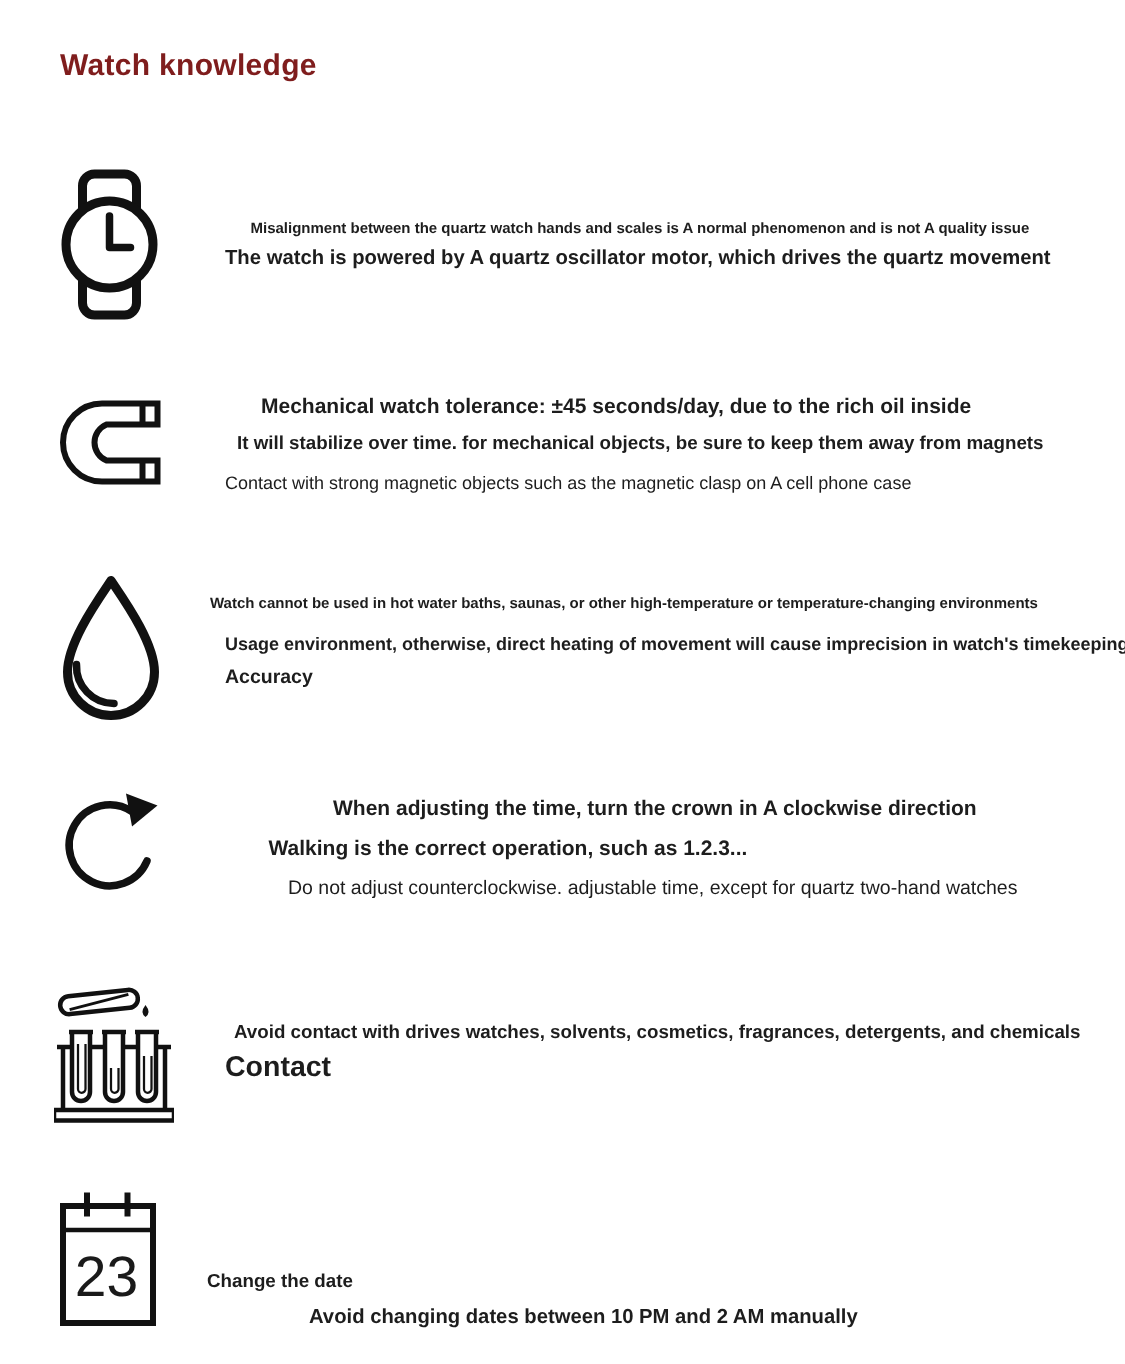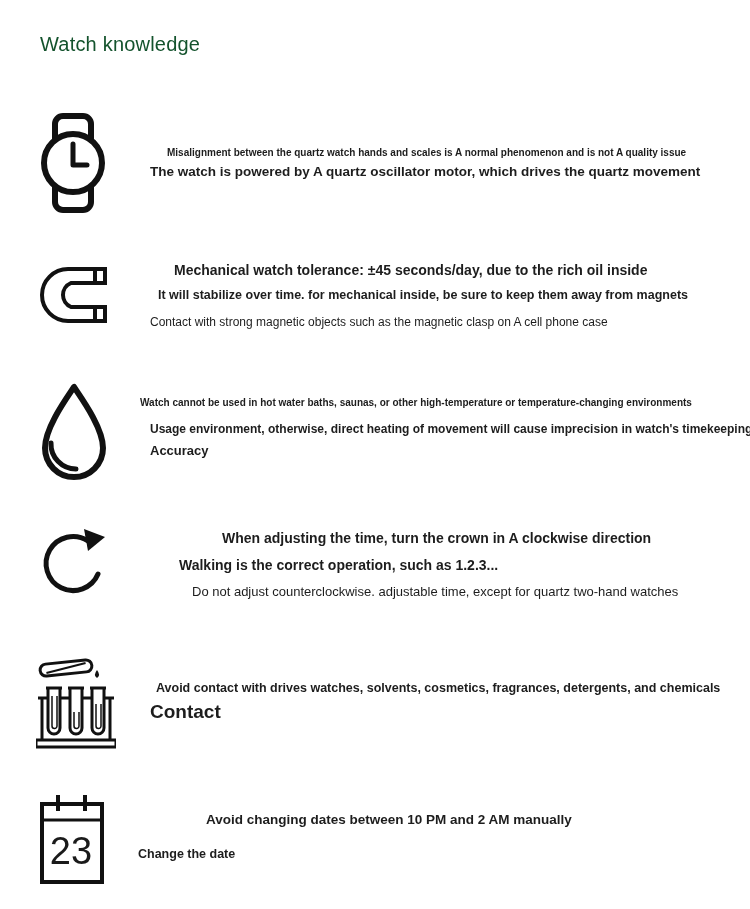--- a/index.html
+++ b/index.html
@@ -2,21 +2,21 @@
 <html><head>
 <meta charset="utf-8">
 <style>
   html,body{margin:0;padding:0;}
   body{
     width:750px;height:909px;background:#ffffff;position:relative;
     font-family:"Liberation Sans","DejaVu Sans",sans-serif;color:#1d1d1d;
     overflow:hidden;
   }
   .abs{position:absolute;white-space:nowrap;line-height:1.15;}
-  .title{font-size:20px;font-weight:400;color:#14532d;letter-spacing:.2px;}
+  .title{font-size:20px;font-weight:700;color:#7f1d1d;letter-spacing:.2px;}
   .t-xs {font-size:10px;  font-weight:700;}
   .t-s  {font-size:12px;font-weight:400;}
   .t-sb {font-size:12px;  font-weight:700;}
   .t-m  {font-size:12.5px;font-weight:700;}
   .t-r  {font-size:13px;  font-weight:400;margin-left:40px;}
   .t-l  {font-size:13.5px;font-weight:700;}
   .t-xl {font-size:14px;  font-weight:700;padding-left:24px;}
   .h-m  {font-size:13px;  font-weight:700;}
   .h-l  {font-size:19px;  font-weight:700;}
   svg{display:block;}
@@ -37,21 +37,21 @@
 <div class="abs t-l" style="left:150px;top:164px;text-align:center;">The watch is powered by A quartz oscillator motor, which drives the quartz movement</div>
 
 <div class="abs" style="left:38px;top:266px;width:70px;height:58px;">
   <svg width="70" height="58" viewBox="0 0 70 58">
     <path d="M67 3 H30 A26 26 0 0 0 30 55 H67 V41 H33 A13 13 0 0 1 33 17 H67 Z" fill="none" stroke="#111" stroke-width="4" stroke-linejoin="miter"></path>
     <line x1="57" y1="3" x2="57" y2="17" stroke="#111" stroke-width="4"></line>
     <line x1="57" y1="41" x2="57" y2="55" stroke="#111" stroke-width="4"></line>
   </svg>
 </div>
 <div class="abs t-xl" style="left:150px;top:262px;">Mechanical watch tolerance: ±45 seconds/day, due to the rich oil inside</div>
-<div class="abs t-m" style="left:158px;top:288px;">It will stabilize over time. for mechanical inside, be sure to keep them away from magnets</div>
+<div class="abs t-m" style="left:158px;top:288px;">It will stabilize over time. for mechanical objects, be sure to keep them away from magnets</div>
 <div class="abs t-s" style="left:150px;top:316px;">Contact with strong magnetic objects such as the magnetic clasp on A cell phone case</div>
 
 <div class="abs" style="left:36px;top:382px;width:76px;height:100px;">
   <svg width="76" height="100" viewBox="0 0 76 100">
     <path d="M38 5 C 30 17 9 46 9 66 A29 29 0 0 0 67 66 C 67 46 46 17 38 5 Z" fill="none" stroke="#111" stroke-width="6" stroke-linejoin="round"></path>
     <path d="M15 61 A25 25 0 0 0 40 87" fill="none" stroke="#111" stroke-width="5" stroke-linecap="round"></path>
   </svg>
 </div>
 <div class="abs t-xs" style="left:140px;top:397px;">Watch cannot be used in hot water baths, saunas, or other high-temperature or temperature-changing environments</div>
 <div class="abs t-sb" style="left:150px;top:423px;">Usage environment, otherwise, direct heating of movement will cause imprecision in watch's timekeeping</div>
@@ -100,14 +100,14 @@
 
 <div class="abs" style="left:38px;top:792px;width:68px;height:94px;">
   <svg width="68" height="94" viewBox="0 0 68 94">
     <rect x="4" y="12" width="60" height="78" fill="#fff" stroke="#111" stroke-width="4"></rect>
     <line x1="4" y1="28" x2="64" y2="28" stroke="#111" stroke-width="3"></line>
     <line x1="20" y1="3" x2="20" y2="19" stroke="#111" stroke-width="4"></line>
     <line x1="47" y1="3" x2="47" y2="19" stroke="#111" stroke-width="4"></line>
     <text x="33" y="72" text-anchor="middle" font-size="38" fill="#1a1a1a" font-family="Liberation Sans, DejaVu Sans, sans-serif">23</text>
   </svg>
 </div>
-<div class="abs t-l" style="left:206px;top:812px;">Avoid changing dates between 10 PM and 2 AM manually</div>
+<div class="abs t-l" style="left:206px;top:870px;">Avoid changing dates between 10 PM and 2 AM manually</div>
 <div class="abs t-m" style="left:138px;top:847px;">Change the date</div>
 
 </body></html>

